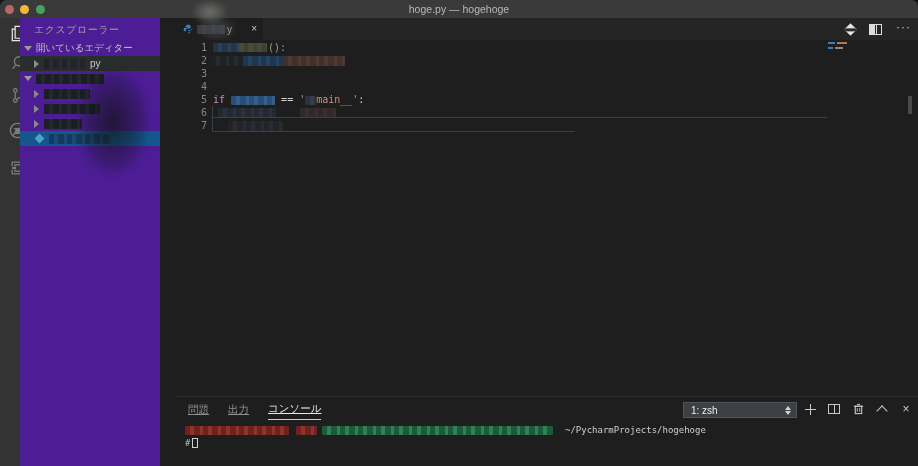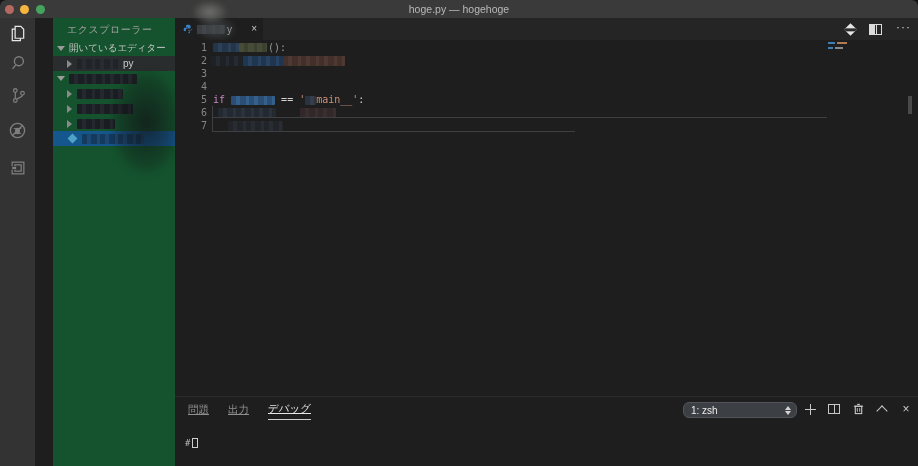--- a/index.html
+++ b/index.html
@@ -14,21 +14,21 @@
   .tl-min{left:20px;background:#f4b63f;}
   .tl-zoom{left:36px;background:#46a35e;}
   .window-title{position:absolute;left:0;right:0;top:3px;text-align:center;font-size:10.5px;color:#b9b9b9;}
 
   
   .activitybar{position:absolute;left:0;top:18px;width:35px;height:448px;background:#333333;}
   .ab-item{position:absolute;left:0;width:35px;height:30px;display:flex;align-items:center;justify-content:center;}
   .ab-item svg{display:block;}
 
   
-  .sidebar{position:absolute;left:53px;top:18px;width:140px;height:448px;background:#14532d;}
+  .sidebar{position:absolute;left:20px;top:18px;width:140px;height:448px;background:#4c1d95;}
   .sb-title{position:absolute;left:14px;top:5px;font-size:10px;letter-spacing:.5px;color:#a2a2a2;}
   .row{position:absolute;left:0;width:140px;height:15px;font-size:10px;color:#c5c5c5;display:flex;align-items:center;}
   .tw-open{width:0;height:0;border-top:5px solid #9a9a9a;border-left:4px solid transparent;border-right:4px solid transparent;margin-right:4px;}
   .tw-closed{width:0;height:0;border-left:5px solid #8a8a8a;border-top:4px solid transparent;border-bottom:4px solid transparent;margin-right:5px;}
   .row-openfile{background:#2a2d2e;}
   .row-selected{background:#15578d;color:#e8e8e8;}
   .file-diamond{width:7px;height:7px;background:#4fa3c7;transform:rotate(45deg);margin:0 6px 0 2px;flex:0 0 auto;}
   .sb-smudge{position:absolute;left:38px;top:34px;width:100px;height:140px;background:
      radial-gradient(ellipse 46% 48% at 55% 50%,rgba(18,20,23,.75),rgba(18,20,23,.25) 65%,transparent 80%);
      filter:blur(3px);pointer-events:none;}
@@ -73,21 +73,21 @@
   .mm2a{position:absolute;left:3px;top:7px;width:5px;height:2px;background:#3e7fb8;}
   .mm2b{position:absolute;left:10px;top:7px;width:8px;height:2px;background:#8a8a8a;}
   .scroll-thumb{position:absolute;left:733px;top:56px;width:4px;height:18px;background:#4a4a4a;}
 
   
   .panel{position:absolute;left:175px;top:396px;width:743px;height:70px;background:#1e1e1e;border-top:1px solid #2b2b2b;}
   .panel-tabs{position:absolute;left:13px;top:0;height:24px;display:flex;align-items:center;gap:19px;}
   .ptab{font-size:10.5px;color:#8f8f8f;padding:4px 0 3px 0;white-space:nowrap;text-decoration:underline;}
   .ptab.active{color:#e7e7e7;border-bottom:1px solid #cfcfcf;}
   .terminal-picker{position:absolute;left:508px;top:5px;width:114px;height:16px;background:#3c3f43;border:1px solid #515458;
-     border-radius:6px;display:flex;align-items:center;font-size:10px;color:#ececec;padding-left:7px;}
+     border-radius:0;display:flex;align-items:center;font-size:10px;color:#ececec;padding-left:7px;}
   .picker-stepper{position:absolute;right:2px;top:1px;width:12px;height:12px;display:flex;flex-direction:column;align-items:center;justify-content:center;gap:1px;}
   .st-up{width:0;height:0;border-bottom:4px solid #d5d5d5;border-left:3px solid transparent;border-right:3px solid transparent;}
   .st-dn{width:0;height:0;border-top:4px solid #d5d5d5;border-left:3px solid transparent;border-right:3px solid transparent;}
   .panel-actions{position:absolute;right:0;top:0;height:24px;display:flex;align-items:center;}
   .pa{width:24px;display:flex;align-items:center;justify-content:center;color:#c8c8c8;}
   .plus-ic{position:relative;width:11px;height:11px;}
   .plus-ic::before{content:"";position:absolute;left:5px;top:0;width:1.5px;height:11px;background:#c8c8c8;}
   .plus-ic::after{content:"";position:absolute;left:0;top:5px;width:11px;height:1.5px;background:#c8c8c8;}
   .splitterm-ic{width:12px;height:10px;border:1px solid #c8c8c8;position:relative;}
   .splitterm-ic::after{content:"";position:absolute;left:5px;top:0;width:1px;height:8px;background:#c8c8c8;}
@@ -255,21 +255,21 @@
       <span class="mm2a"></span>
       <span class="mm2b"></span>
     </div>
     <div class="scroll-thumb"></div>
   </div>
 
   <div class="panel">
     <div class="panel-tabs">
       <span class="ptab">問題</span>
       <span class="ptab">出力</span>
-      <span class="ptab active">デバッグ</span>
+      <span class="ptab active">コンソール</span>
     </div>
 
     <div class="terminal-picker">
       <span>1: zsh</span>
       <span class="picker-stepper">
         <span class="st-up"></span>
           <span class="st-dn"></span>
       </span>
     </div>
 
@@ -291,20 +291,26 @@
       </span>
       <span class="pa">
           <span class="chev-up"></span>
         </span>
       <span class="pa">
           <span class="x-ic">×</span>
         </span>
     </div>
 
     <div class="terminal">
+      <div class="term-line1">
+        <span class="mz mz-a" style="--a:#6f231e;--b:#8f342b;left:10px;top:2px;width:104px;height:9px;"></span>
+        <span class="mz mz-a" style="--a:#6f231e;--b:#8f342b;left:121px;top:2px;width:21px;height:9px;"></span>
+        <span class="mz mz-a" style="--a:#1c5a3b;--b:#2d8153;left:147px;top:2px;width:231px;height:9px;"></span>
+        <span class="term-path">~/PycharmProjects/hogehoge</span>
+      </div>
       <div class="term-line2">
         <span>#</span>
         <span class="term-cursor"></span>
       </div>
     </div>
   </div>
 
 </div>
 
 </body></html>

